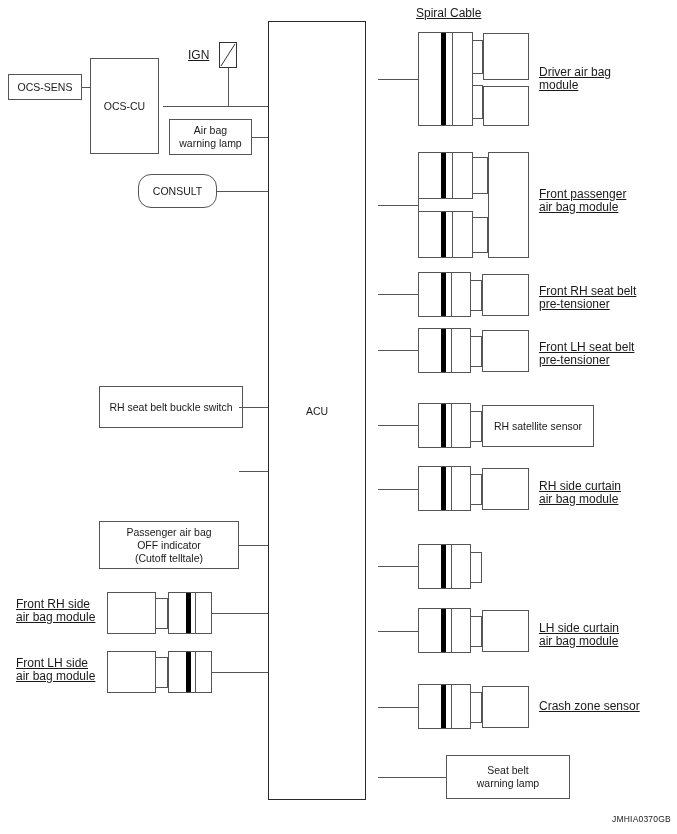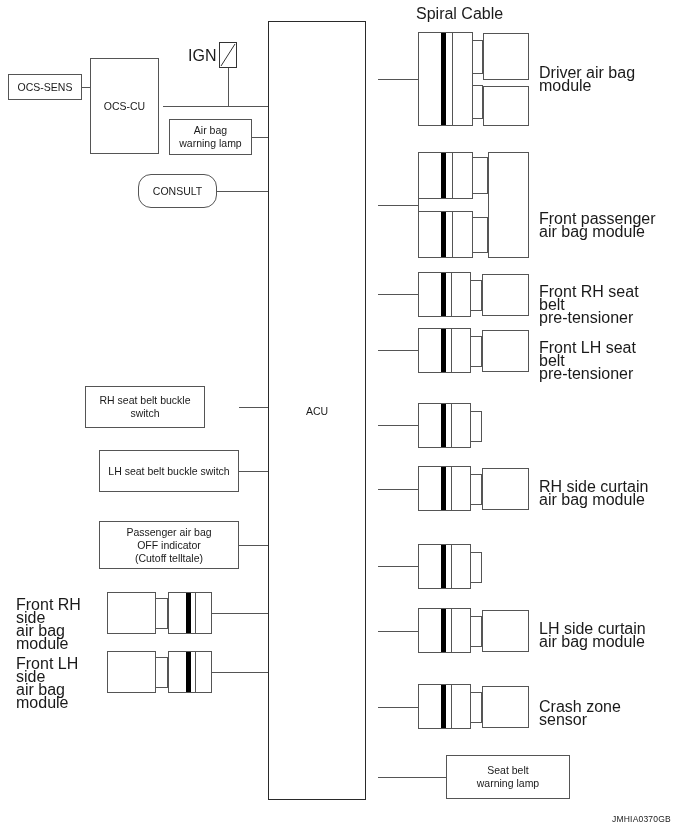--- a/index.html
+++ b/index.html
@@ -28,24 +28,25 @@
     left:0; right:0; top:50%;
     transform:translateY(-50%);
     text-align:center;
     font-size:10.5px;
     line-height:13px;
     color:#1a1a1a;
     white-space:pre-line;
   }
   .freelabel{
     position:absolute;
-    font-size:16px;
+    font-size:12px;
     line-height:13px;
     color:#1a1a1a;
     white-space:pre-line;
+    text-decoration:underline;
   }
   .hline{
     position:absolute;
     height:0;
     border-top:1px solid #555;
   }
   .vline{
     position:absolute;
     width:0;
     border-left:1px solid #555;
@@ -126,28 +127,25 @@
     <div class="boxlabel">Air bag
 warning lamp</div>
   </div>
   <div class="hline" style="left:252px;top:137px;width:16px;"></div>
 
   <div class="box" style="left:138px;top:174px;width:79px;height:34px;border-radius:13px;">
     <div class="boxlabel">CONSULT</div>
   </div>
   <div class="hline" style="left:217px;top:191px;width:51px;"></div>
 
-  <div class="box" style="left:85px;top:386px;width:120px;height:42px;">
+  <div class="box" style="left:99px;top:386px;width:144px;height:42px;">
     <div class="boxlabel">RH seat belt buckle switch</div>
   </div>
   <div class="hline" style="left:239px;top:407px;width:29px;"></div>
 
-  <div class="box" style="left:99px;top:450px;width:140px;height:42px;">
-    <div class="boxlabel">LH seat belt buckle switch</div>
-  </div>
   <div class="hline" style="left:239px;top:471px;width:29px;"></div>
 
   <div class="box" style="left:99px;top:521px;width:140px;height:48px;">
     <div class="boxlabel">Passenger air bag
 OFF indicator
 (Cutoff telltale)</div>
   </div>
   <div class="hline" style="left:239px;top:545px;width:29px;"></div>
 
   <div class="freelabel" style="left:16px;top:598px;width:84px;">Front RH side
@@ -206,21 +204,21 @@
   </div>
   <div class="vline" style="left:418px;top:199px;height:12px;"></div>
 
   <div class="hline" style="left:473px;top:157px;width:15px;"></div>
   <div class="hline" style="left:473px;top:193px;width:15px;"></div>
   <div class="hline" style="left:473px;top:217px;width:15px;"></div>
   <div class="hline" style="left:473px;top:252px;width:15px;"></div>
   <div class="vline" style="left:487px;top:157px;height:36px;"></div>
   <div class="vline" style="left:487px;top:217px;height:35px;"></div>
   <div class="box" style="left:488px;top:152px;width:41px;height:106px;"></div>
-  <div class="freelabel" style="left:539px;top:188px;width:125px;margin-top:24px;">Front passenger
+  <div class="freelabel" style="left:539px;top:188px;width:125px;">Front passenger
 air bag module</div>
 
   <div class="hline" style="left:378px;top:294px;width:40px;"></div>
   <div class="conn" style="left:418px;top:272px;width:53px;height:45px;">
     <div class="bar" style="left:22px;"></div>
     <div class="split" style="left:32px;"></div>
   </div>
   <div class="hline" style="left:471px;top:280px;width:11px;"></div>
   <div class="hline" style="left:471px;top:310px;width:11px;"></div>
   <div class="vline" style="left:481px;top:280px;height:30px;"></div>
@@ -241,20 +239,23 @@
 pre-tensioner</div>
 
   <div class="hline" style="left:378px;top:425px;width:40px;"></div>
   <div class="conn" style="left:418px;top:403px;width:53px;height:45px;">
     <div class="bar" style="left:22px;"></div>
     <div class="split" style="left:32px;"></div>
   </div>
   <div class="hline" style="left:471px;top:411px;width:11px;"></div>
   <div class="hline" style="left:471px;top:441px;width:11px;"></div>
   <div class="vline" style="left:481px;top:411px;height:30px;"></div>
+  <div class="box" style="left:482px;top:405px;width:112px;height:42px;">
+    <div class="boxlabel">RH satellite sensor</div>
+  </div>
 
   <div class="hline" style="left:378px;top:489px;width:40px;"></div>
   <div class="conn" style="left:418px;top:466px;width:53px;height:45px;">
     <div class="bar" style="left:22px;"></div>
     <div class="split" style="left:32px;"></div>
   </div>
   <div class="hline" style="left:471px;top:474px;width:11px;"></div>
   <div class="hline" style="left:471px;top:504px;width:11px;"></div>
   <div class="vline" style="left:481px;top:474px;height:30px;"></div>
   <div class="box" style="left:482px;top:468px;width:47px;height:42px;"></div>

